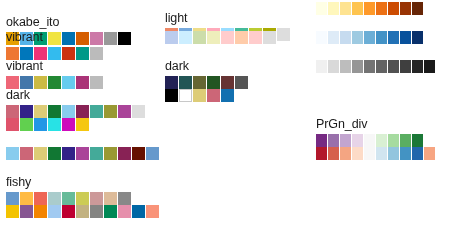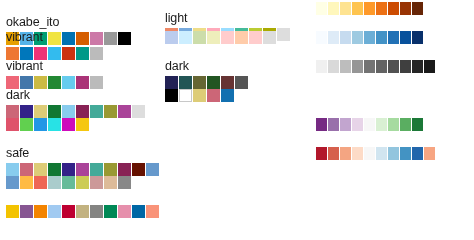--- a/index.html
+++ b/index.html
@@ -125,36 +125,36 @@
       <div class="swatches">
           <div class="swatch" title="r4 1: #DF536B" style="background: rgb(223, 83, 107);"></div>
           <div class="swatch" title="r4 2: #61D04F" style="background: rgb(97, 208, 79);"></div>
           <div class="swatch" title="r4 3: #2297E6" style="background: rgb(34, 151, 230);"></div>
           <div class="swatch" title="r4 4: #28E2E5" style="background: rgb(40, 226, 229);"></div>
           <div class="swatch" title="r4 5: #CD0BBC" style="background: rgb(205, 11, 188);"></div>
           <div class="swatch" title="r4 6: #F5C710" style="background: rgb(245, 199, 16);"></div>
         </div>
     </div>
     <div class="palette" style="top:147px">
-      <div class="pal-label">safe</div>
       <div class="swatches">
           <div class="swatch" title="safe 1: #88CCEE" style="background: rgb(136, 204, 238);"></div>
           <div class="swatch" title="safe 2: #CC6677" style="background: rgb(204, 102, 119);"></div>
           <div class="swatch" title="safe 3: #DDCC77" style="background: rgb(221, 204, 119);"></div>
           <div class="swatch" title="safe 4: #117733" style="background: rgb(17, 119, 51);"></div>
           <div class="swatch" title="safe 5: #332288" style="background: rgb(51, 34, 136);"></div>
           <div class="swatch" title="safe 6: #AA4499" style="background: rgb(170, 68, 153);"></div>
           <div class="swatch" title="safe 7: #44AA99" style="background: rgb(68, 170, 153);"></div>
           <div class="swatch" title="safe 8: #999933" style="background: rgb(153, 153, 51);"></div>
           <div class="swatch" title="safe 9: #882255" style="background: rgb(136, 34, 85);"></div>
           <div class="swatch" title="safe 10: #661100" style="background: rgb(102, 17, 0);"></div>
           <div class="swatch" title="safe 11: #6699CC" style="background: rgb(102, 153, 204);"></div>
         </div>
     </div>
     <div class="palette" style="top:176px">
+      <div class="pal-label">fishy</div>
       <div class="swatches">
           <div class="swatch" title="fishy 1: #6699CC" style="background: rgb(102, 153, 204);"></div>
           <div class="swatch" title="fishy 2: #FFBB44" style="background: rgb(255, 187, 68);"></div>
           <div class="swatch" title="fishy 3: #EE6655" style="background: rgb(238, 102, 85);"></div>
           <div class="swatch" title="fishy 4: #AACCCC" style="background: rgb(170, 204, 204);"></div>
           <div class="swatch" title="fishy 5: #66BB99" style="background: rgb(102, 187, 153);"></div>
           <div class="swatch" title="fishy 6: #CCCC55" style="background: rgb(204, 204, 85);"></div>
           <div class="swatch" title="fishy 7: #CC9999" style="background: rgb(204, 153, 153);"></div>
           <div class="swatch" title="fishy 8: #DDBB99" style="background: rgb(221, 187, 153);"></div>
           <div class="swatch" title="fishy 9: #888888" style="background: rgb(136, 136, 136);"></div>
@@ -261,20 +261,21 @@
           <div class="swatch" title="grey_conti 4: #969696" style="background: rgb(150, 150, 150);"></div>
           <div class="swatch" title="grey_conti 5: #737373" style="background: rgb(115, 115, 115);"></div>
           <div class="swatch" title="grey_conti 6: #636363" style="background: rgb(99, 99, 99);"></div>
           <div class="swatch" title="grey_conti 7: #525252" style="background: rgb(82, 82, 82);"></div>
           <div class="swatch" title="grey_conti 8: #3F3F3F" style="background: rgb(63, 63, 63);"></div>
           <div class="swatch" title="grey_conti 9: #252525" style="background: rgb(37, 37, 37);"></div>
           <div class="swatch" title="grey_conti 10: #1A1A1A" style="background: rgb(26, 26, 26);"></div>
         </div>
     </div>
     <div class="palette narrow" style="top:118px">
+      <div class="pal-label">PrGn_div</div>
       <div class="swatches">
           <div class="swatch" title="PrGn_div 1: #762A83" style="background: rgb(118, 42, 131);"></div>
           <div class="swatch" title="PrGn_div 2: #9970AB" style="background: rgb(153, 112, 171);"></div>
           <div class="swatch" title="PrGn_div 3: #C2A5CF" style="background: rgb(194, 165, 207);"></div>
           <div class="swatch" title="PrGn_div 4: #E7D4E8" style="background: rgb(231, 212, 232);"></div>
           <div class="swatch" title="PrGn_div 5: #F7F7F7" style="background: rgb(247, 247, 247);"></div>
           <div class="swatch" title="PrGn_div 6: #D9F0D3" style="background: rgb(217, 240, 211);"></div>
           <div class="swatch" title="PrGn_div 7: #A6DBA0" style="background: rgb(166, 219, 160);"></div>
           <div class="swatch" title="PrGn_div 8: #5AAE61" style="background: rgb(90, 174, 97);"></div>
           <div class="swatch" title="PrGn_div 9: #1B7837" style="background: rgb(27, 120, 55);"></div>

